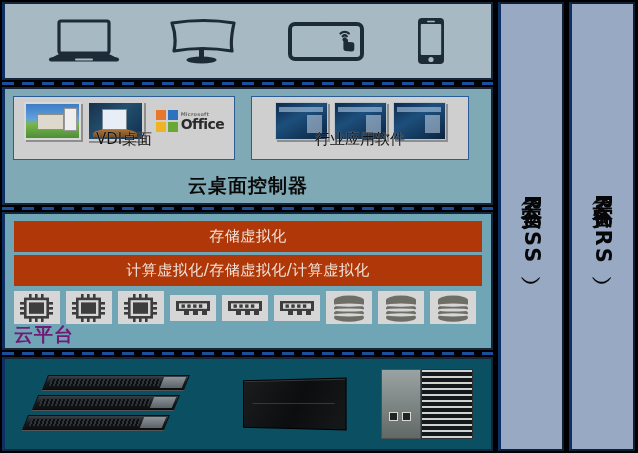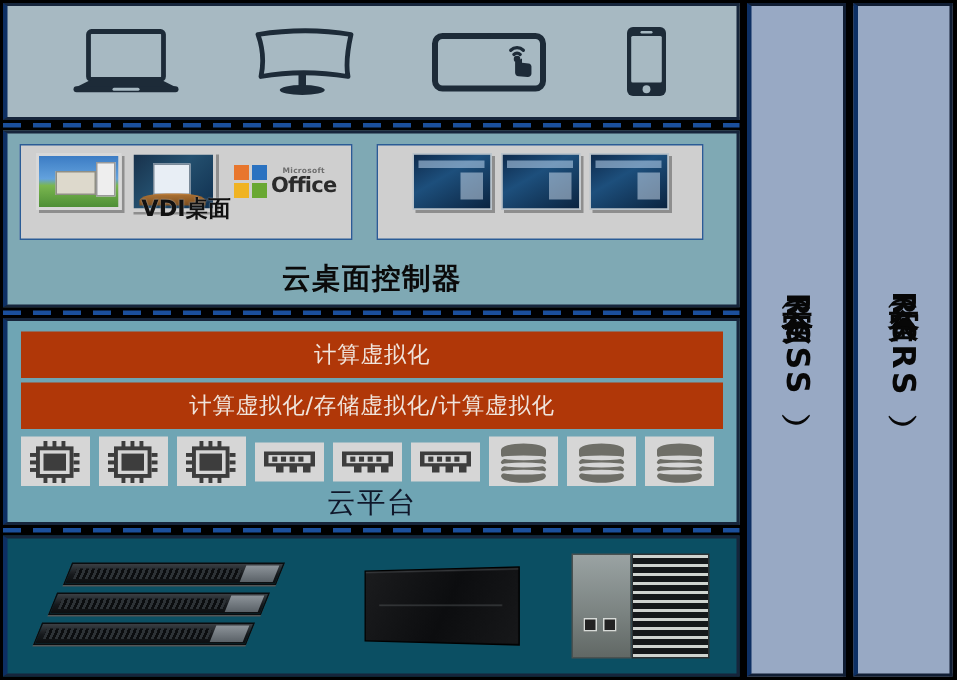--- a/index.html
+++ b/index.html
@@ -63,21 +63,20 @@
   }
   .panel-vdi{width:222px;height:64px;}
   .panel-ind{width:218px;height:64px;}
   .thumbs{display:flex;align-items:center;gap:6px;height:40px;}
   .panel-caption{
     font-size:15px;color:#111;line-height:1;
     margin-top:-9px;
     text-shadow:0 0 1px #cfcfcf;
     position:relative;z-index:3;
     white-space:nowrap;
-    font-weight:bold;
   }
   .band-title{
     text-align:center;font-weight:bold;font-size:19px;color:#0a0a0a;
     letter-spacing:1px;
     margin-top:13px;
   }
 
   
   .thumb{position:relative;box-shadow:2px 2px 0 rgba(120,120,120,.75);}
   .thumb-xp{
@@ -121,21 +120,21 @@
     content:"";position:absolute;right:8%;top:32%;width:30%;height:52%;
     background:rgba(215,230,245,.5);
   }
   
   .office{display:flex;align-items:center;gap:3px;margin-left:6px;}
   .office-squares{
     width:22px;height:22px;display:grid;
     grid-template-columns:1fr 1fr;grid-template-rows:1fr 1fr;gap:2px;
   }
   .office-squares i{display:block;}
-  .office-text{display:flex;flex-direction:column;line-height:1;align-items:center;}
+  .office-text{display:flex;flex-direction:column;line-height:1;}
   .office-ms{font-size:5px;font-weight:bold;color:#6d6d6d;letter-spacing:.2px;}
   .office-name{font-size:14px;font-weight:bold;color:#2b2b2b;letter-spacing:-.5px;}
 
   
   .band-platform{
     flex:0 0 136px;
     background:#6fa5b4;
     border:2px solid #16253b;
     border-left:3px solid #0d2f63;
     margin:0 2px;
@@ -150,21 +149,21 @@
     letter-spacing:.5px;
   }
   .hw-row{display:flex;align-items:center;gap:6px;margin-top:2px;}
   .hw-tile{
     background:#d6d6d6;display:flex;align-items:center;justify-content:center;
   }
   .tile-cpu{width:46px;height:33px;}
   .tile-ram{width:46px;height:26px;}
   .tile-disk{width:46px;height:33px;}
   .platform-title{
-    text-align:center;font-weight:normal;font-size:19px;color:#0f172a;
+    text-align:left;font-weight:bold;font-size:19px;color:#701a75;
     letter-spacing:1px;margin-top:-2px;
   }
 
   
   .band-hw{
     flex:1 1 auto;
     background:#0b4f63;
     border:2px solid #16253b;
     border-left:3px solid #0d2f63;
     margin:0 2px 2px 2px;
@@ -319,31 +318,32 @@
           </div>
           <div class="panel-caption">VDI桌面</div>
         </div>
 
         <div class="panel panel-ind">
           <div class="thumbs">
             <span class="thumb thumb-app"></span>
             <span class="thumb thumb-app"></span>
             <span class="thumb thumb-app"></span>
           </div>
+          <div class="panel-caption">行业应用软件</div>
         </div>
 
       </div>
       <div class="band-title">云桌面控制器</div>
     </div>
 
     <div class="dash-sep"></div>
 
     <div class="band band-platform">
 
-      <div class="orange-bar">计算虚拟化</div>
+      <div class="orange-bar">存储虚拟化</div>
 
       <div class="orange-bar">计算虚拟化/存储虚拟化/计算虚拟化</div>
 
       <div class="hw-row">
 
         <span class="hw-tile tile-cpu">
           <svg width="34" height="28" viewBox="0 0 34 28">
             <g fill="#3d3d3d">
               <rect x="9" y="0" width="2.6" height="4"></rect>
                 <rect x="15" y="0" width="2.6" height="4"></rect>

